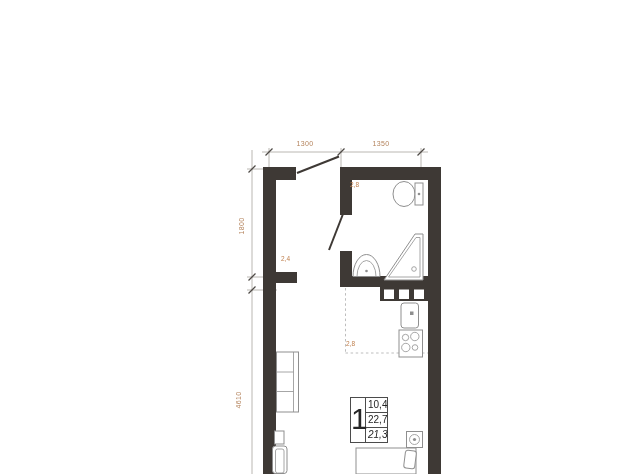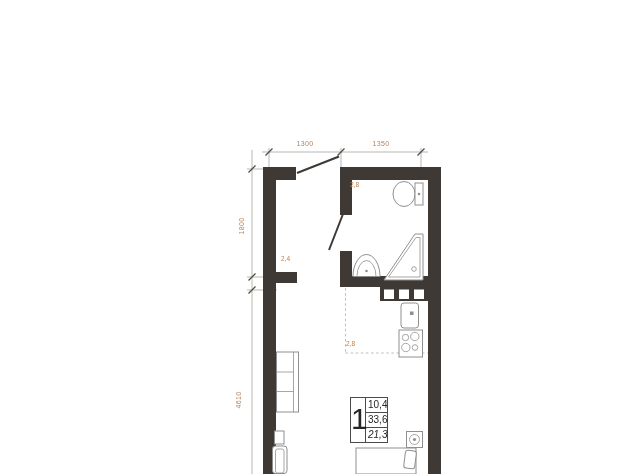--- a/index.html
+++ b/index.html
@@ -136,18 +136,18 @@
   <span class="dim-text vert" style="left:219px;top:396px;">4610</span>
 
   <span class="area-label" style="left:350px;top:181px;">2,8</span>
   <span class="area-label" style="left:281px;top:255px;">2,4</span>
   <span class="area-label" style="left:346px;top:340px;">2,8</span>
 
   <div class="info-box">
     <div class="info-rooms">1</div>
     <div class="info-values">
       <div class="cell">10,4</div>
-      <div class="cell">33,6</div>
+      <div class="cell">22,7</div>
       <div class="cell">21,3</div>
     </div>
   </div>
 
 </div>
 
 </body></html>

